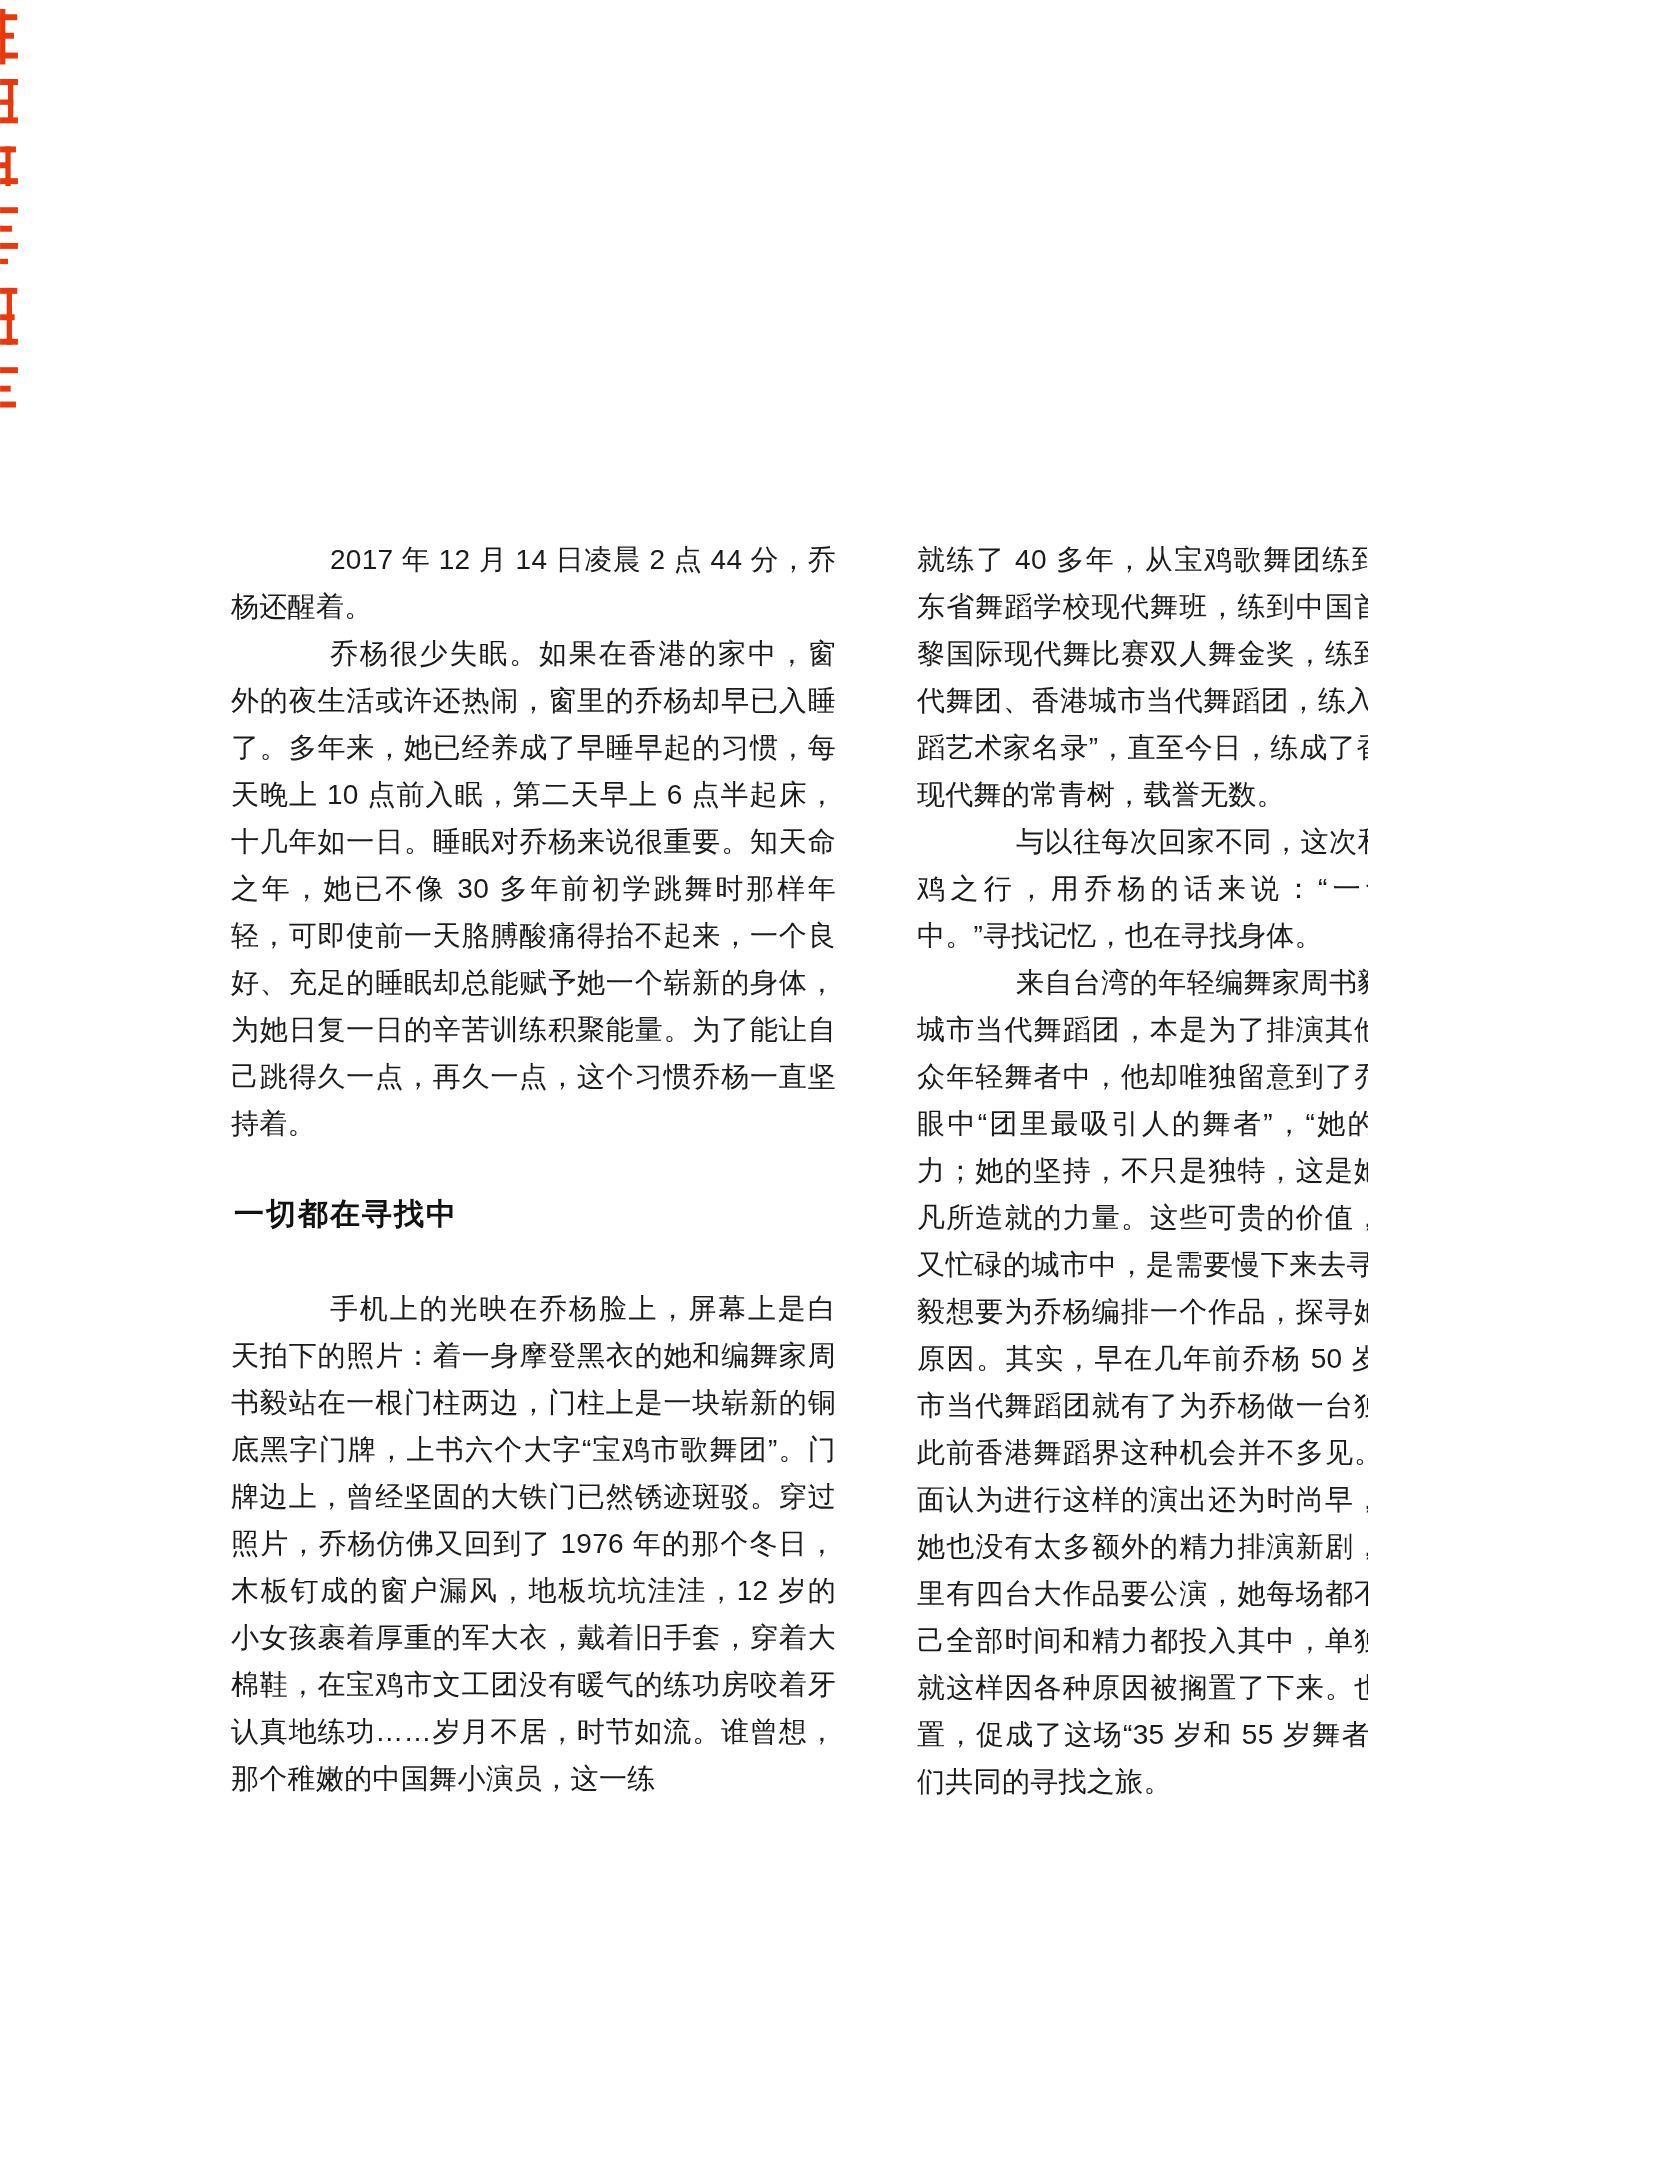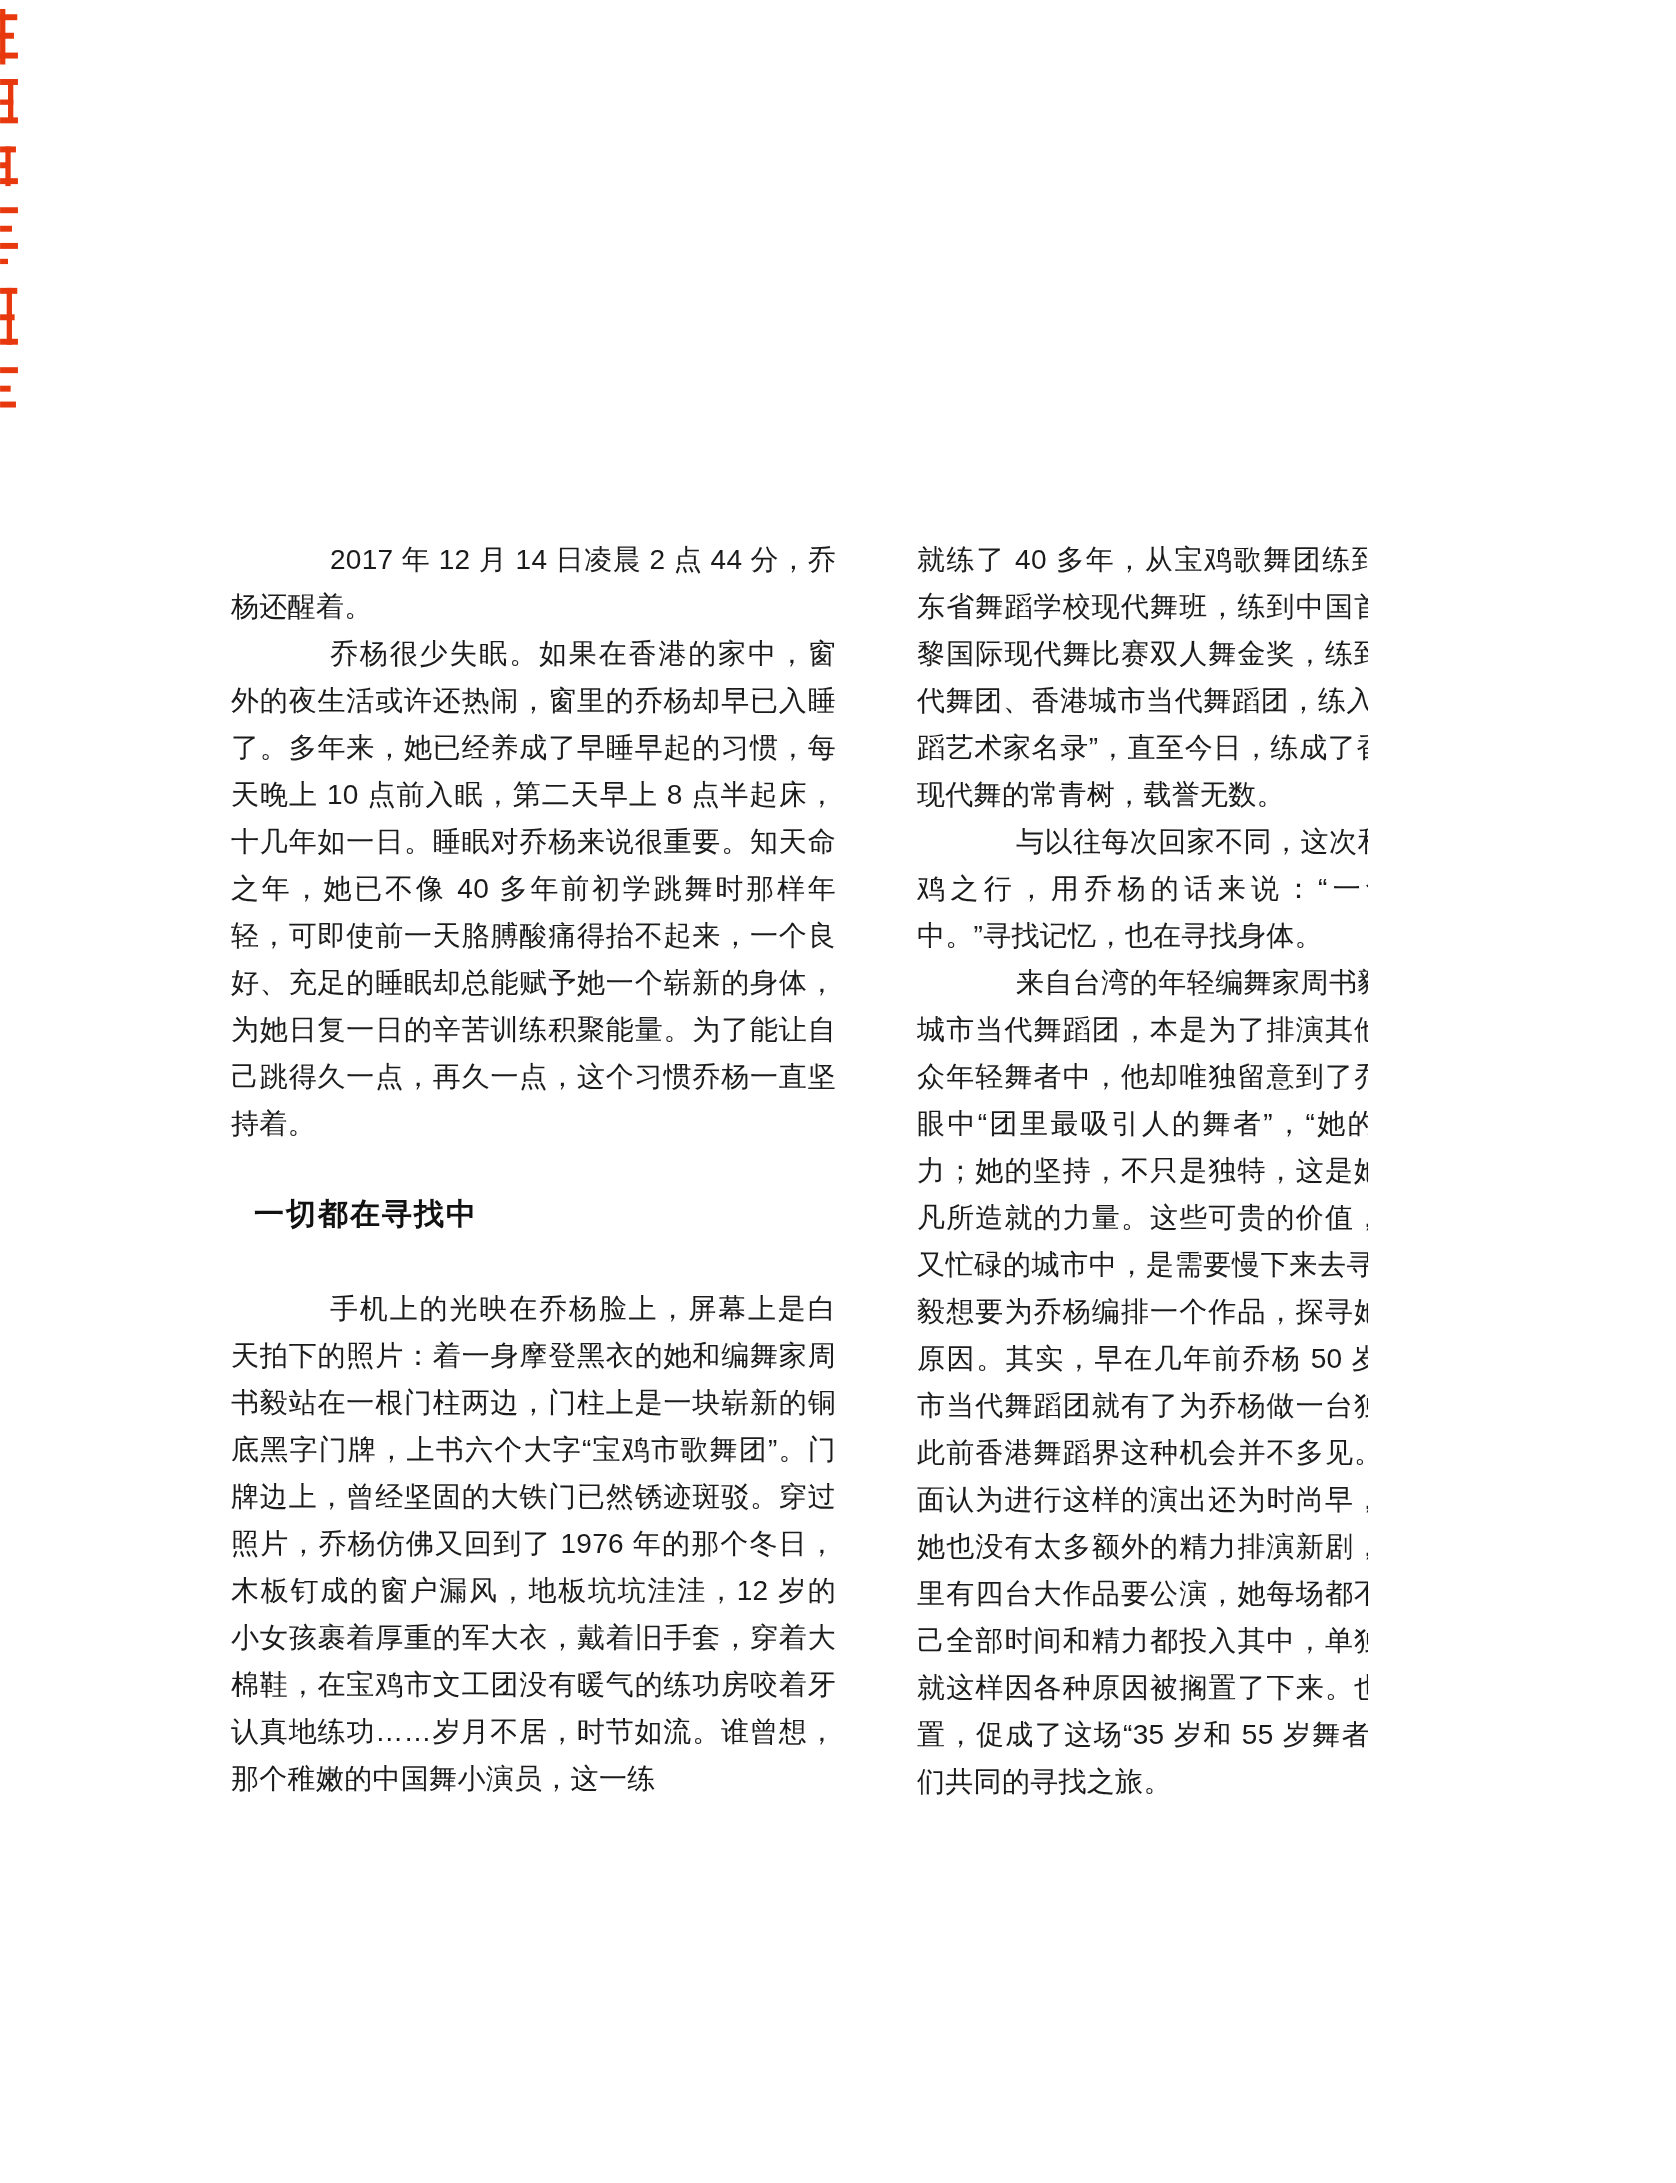--- a/index.html
+++ b/index.html
@@ -28,21 +28,21 @@
     font-size: 28px;
     line-height: 47px;
     text-align: justify;
     text-justify: inter-character;
     letter-spacing: 0.3px;
     color: #1b1b1b;
   }
   .column p.p      { text-indent: 99px; }
   .column p.p-cont { text-indent: 0; }
   .column h2.heading {
-    margin: 51px 0 55px 23px;
+    margin: 51px 0 55px 3px;
     font-size: 30px;
     line-height: 32px;
     font-weight: 900;
     letter-spacing: 2px;
     color: #111111;
   }
   .page-label {
     position: absolute;
     left: 1419px;
     top: 2062px;
@@ -82,21 +82,21 @@
       <rect x="0" y="468" width="22" height="9"></rect>
       <rect x="0" y="505" width="27" height="9"></rect>
       <rect x="0" y="548" width="27" height="9"></rect>
       <rect x="0" y="576" width="16" height="9"></rect>
       <rect x="0" y="600" width="24" height="9"></rect>
     </g>
   </svg>
 
   <div class="column left">
       <p class="p">2017 年 12 月 14 日凌晨 2 点 44 分，乔杨还醒着。</p>
-      <p class="p">乔杨很少失眠。如果在香港的家中，窗外的夜生活或许还热闹，窗里的乔杨却早已入睡了。多年来，她已经养成了早睡早起的习惯，每天晚上 10 点前入眠，第二天早上 8 点半起床，十几年如一日。睡眠对乔杨来说很重要。知天命之年，她已不像 40 多年前初学跳舞时那样年轻，可即使前一天胳膊酸痛得抬不起来，一个良好、充足的睡眠却总能赋予她一个崭新的身体，为她日复一日的辛苦训练积聚能量。为了能让自己跳得久一点，再久一点，这个习惯乔杨一直坚持着。</p>
+      <p class="p">乔杨很少失眠。如果在香港的家中，窗外的夜生活或许还热闹，窗里的乔杨却早已入睡了。多年来，她已经养成了早睡早起的习惯，每天晚上 10 点前入眠，第二天早上 6 点半起床，十几年如一日。睡眠对乔杨来说很重要。知天命之年，她已不像 30 多年前初学跳舞时那样年轻，可即使前一天胳膊酸痛得抬不起来，一个良好、充足的睡眠却总能赋予她一个崭新的身体，为她日复一日的辛苦训练积聚能量。为了能让自己跳得久一点，再久一点，这个习惯乔杨一直坚持着。</p>
       <h2 class="heading">一切都在寻找中</h2>
       <p class="p">手机上的光映在乔杨脸上，屏幕上是白天拍下的照片：着一身摩登黑衣的她和编舞家周书毅站在一根门柱两边，门柱上是一块崭新的铜底黑字门牌，上书六个大字“宝鸡市歌舞团”。门牌边上，曾经坚固的大铁门已然锈迹斑驳。穿过照片，乔杨仿佛又回到了 1976 年的那个冬日，木板钉成的窗户漏风，地板坑坑洼洼，12 岁的小女孩裹着厚重的军大衣，戴着旧手套，穿着大棉鞋，在宝鸡市文工团没有暖气的练功房咬着牙认真地练功……岁月不居，时节如流。谁曾想，那个稚嫩的中国舞小演员，这一练</p>
     </div>
 
   <div class="column right">
       <p class="p-cont">就练了 40 多年，从宝鸡歌舞团练到了第一届广东省舞蹈学校现代舞班，练到中国首个第四届巴黎国际现代舞比赛双人舞金奖，练到广东实验现代舞团、香港城市当代舞蹈团，练入“香港杰出舞蹈艺术家名录”，直至今日，练成了香港乃至亚洲现代舞的常青树，载誉无数。</p>
       <p class="p">与以往每次回家不同，这次和周书毅的宝鸡之行，用乔杨的话来说：“一切都在寻找中。”寻找记忆，也在寻找身体。</p>
       <p class="p">来自台湾的年轻编舞家周书毅受邀到香港城市当代舞蹈团，本是为了排演其他节目，在一众年轻舞者中，他却唯独留意到了乔杨，这个他眼中“团里最吸引人的舞者”，“她的身体专注有力；她的坚持，不只是独特，这是她的日常与平凡所造就的力量。这些可贵的价值，在这个快速又忙碌的城市中，是需要慢下来去寻找的。”周书毅想要为乔杨编排一个作品，探寻她舞到现在的原因。其实，早在几年前乔杨 50 岁时，香港城市当代舞蹈团就有了为乔杨做一台独舞的想法，此前香港舞蹈界这种机会并不多见。可乔杨一方面认为进行这样的演出还为时尚早，另一方面，她也没有太多额外的精力排演新剧，因为每年团里有四台大作品要公演，她每场都不落下，将自己全部时间和精力都投入其中，单独演出的计划就这样因各种原因被搁置了下来。也正是那次搁置，促成了这场“35 岁和 55 岁舞者的对话”和他们共同的寻找之旅。</p>
     </div>
 

